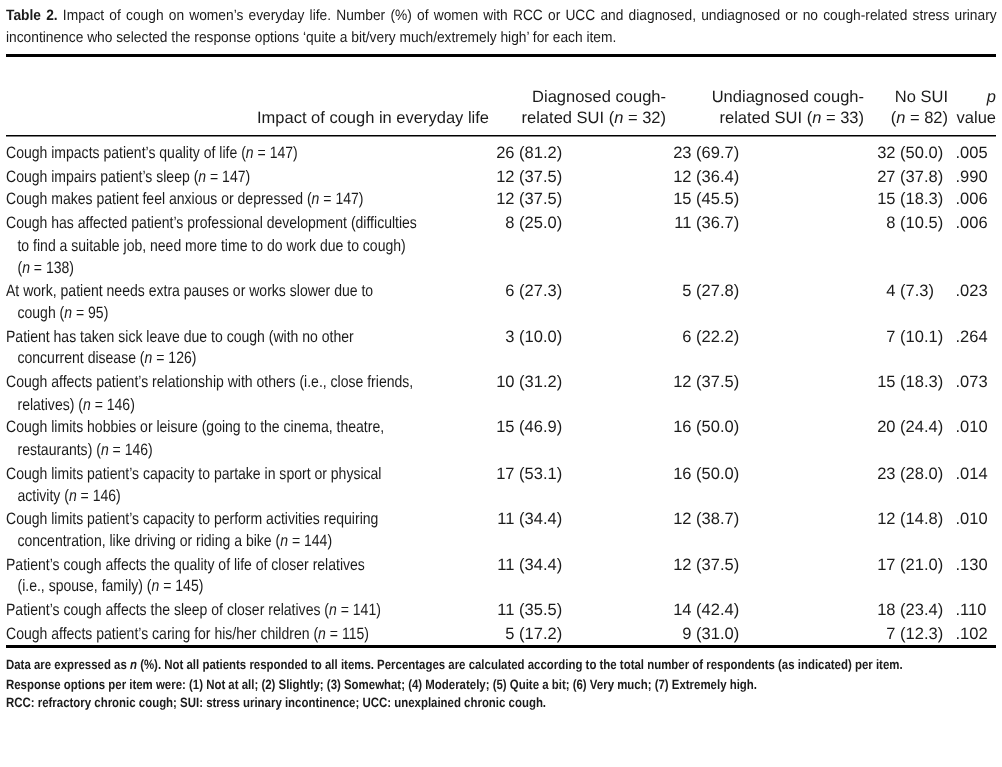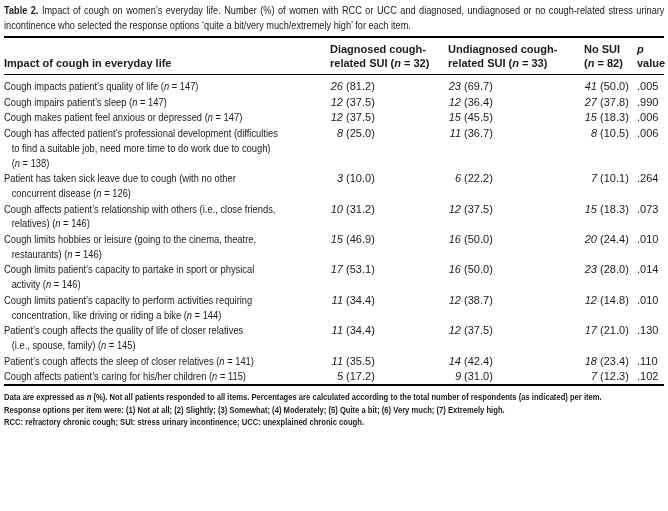--- a/index.html
+++ b/index.html
@@ -38,25 +38,25 @@
   }
   col.c1 { width: 322px; }
   col.c2 { width: 118px; }
   col.c3 { width: 132px; }
   col.c4 { width: 56px; }
   col.c5 { width: 32px; }
   thead th {
     border-top: 2px solid #000;
     border-bottom: 1px solid #000;
     vertical-align: bottom;
-    text-align: left;
-    font-weight: bold;
+    text-align: right;
+    font-weight: normal;
     font-size: 11px;
     line-height: 14px;
-    padding: 4px 0 4px 0;
+    padding: 20px 0 4px 0;
   }
   thead th.c2, thead th.c3 { padding-left: 4px; }
   thead th.c4 { padding-left: 8px; }
   thead th.c5 { padding-left: 5px; }
   tbody td {
     vertical-align: top;
     font-size: 11px;
     line-height: 14.7px;
     padding: 1px 0 0 0;
   }
@@ -69,21 +69,20 @@
     padding-left: 9px;
     text-indent: -9px;
   }
   td.num { white-space: nowrap; padding-left: 4px; }
   td.num.c4 { padding-left: 8px; }
   td.pval { padding-left: 5px; white-space: nowrap; }
   .cnt {
     display: inline-block;
     min-width: 13px;
     text-align: right;
-    font-style: italic;
   }
   i { font-style: italic; }
   
   .footnotes {
     margin-top: 5px;
     font-size: 9px;
     line-height: 12.5px;
     font-weight: bold;
   }
   .footnote-line {
@@ -122,21 +121,21 @@
         <th class="c5"><i>p</i><br>value</th>
       </tr>
     </thead>
     <tbody>
         <tr>
           <td class="label c1">
             <div class="cell-inner">Cough impacts patient’s quality of life (<i>n</i> = 147)</div>
           </td>
           <td class="num c2"><span class="cnt">26</span> (81.2)</td>
           <td class="num c3"><span class="cnt">23</span> (69.7)</td>
-          <td class="num c4"><span class="cnt">41</span> (50.0)</td>
+          <td class="num c4"><span class="cnt">32</span> (50.0)</td>
           <td class="pval c5">.005</td>
         </tr>
         <tr>
           <td class="label c1">
             <div class="cell-inner">Cough impairs patient’s sleep (<i>n</i> = 147)</div>
           </td>
           <td class="num c2"><span class="cnt">12</span> (37.5)</td>
           <td class="num c3"><span class="cnt">12</span> (36.4)</td>
           <td class="num c4"><span class="cnt">27</span> (37.8)</td>
           <td class="pval c5">.990</td>
@@ -151,20 +150,29 @@
           <td class="pval c5">.006</td>
         </tr>
         <tr>
           <td class="label c1">
             <div class="cell-inner">Cough has affected patient’s professional development (difficulties<br>to find a suitable job, need more time to do work due to cough)<br>(<i>n</i> = 138)</div>
           </td>
           <td class="num c2"><span class="cnt">8</span> (25.0)</td>
           <td class="num c3"><span class="cnt">11</span> (36.7)</td>
           <td class="num c4"><span class="cnt">8</span> (10.5)</td>
           <td class="pval c5">.006</td>
+        </tr>
+        <tr>
+          <td class="label c1">
+            <div class="cell-inner">At work, patient needs extra pauses or works slower due to<br>cough (<i>n</i> = 95)</div>
+          </td>
+          <td class="num c2"><span class="cnt">6</span> (27.3)</td>
+          <td class="num c3"><span class="cnt">5</span> (27.8)</td>
+          <td class="num c4"><span class="cnt">4</span> (7.3)</td>
+          <td class="pval c5">.023</td>
         </tr>
         <tr>
           <td class="label c1">
             <div class="cell-inner">Patient has taken sick leave due to cough (with no other<br>concurrent disease (<i>n</i> = 126)</div>
           </td>
           <td class="num c2"><span class="cnt">3</span> (10.0)</td>
           <td class="num c3"><span class="cnt">6</span> (22.2)</td>
           <td class="num c4"><span class="cnt">7</span> (10.1)</td>
           <td class="pval c5">.264</td>
         </tr>

